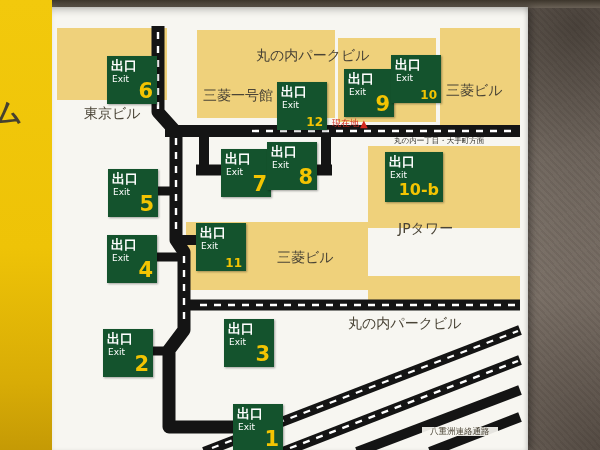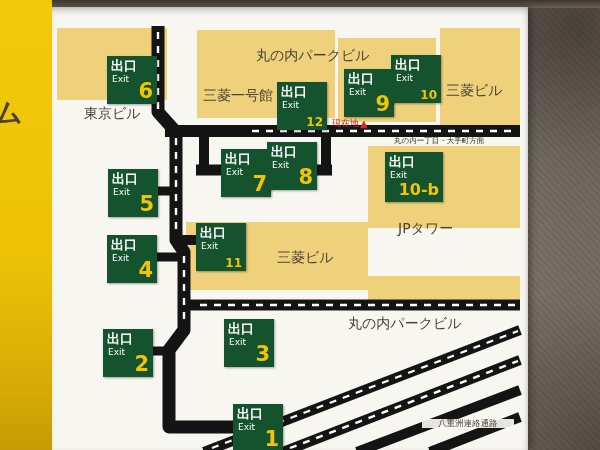--- a/index.html
+++ b/index.html
@@ -22,21 +22,21 @@
     background:linear-gradient(#f2c90c 0%,#eec307 55%,#d8ac06 85%,#c59a05 100%);}
   .strip-glyph{position:absolute;left:-6px;top:94px;font-size:28px;font-weight:bold;color:#46412f;}
 
   
   .panel{position:absolute;left:52px;top:7px;width:476px;height:443px;z-index:1;
     background:#f7f6f1;
     box-shadow:3px 0 7px rgba(0,0,0,.35), inset 0 7px 9px -5px rgba(0,0,0,.28), inset -3px 0 5px -2px rgba(0,0,0,.18);}
 
   .bldg{position:absolute;background:#efd17b;z-index:2;}
   .blabel{position:absolute;z-index:4;font-size:14px;color:#4a4436;white-space:nowrap;line-height:1.1;}
-  .blabel.bg{background:rgba(247,246,241,.92);padding:0 16px;}
+  .blabel.bg{background:rgba(247,246,241,.92);padding:0 8px;margin-top:8px;}
 
   .roads{position:absolute;left:0;top:0;z-index:3;pointer-events:none;}
 
   .exit{position:absolute;width:50px;height:48px;background:#14532d;z-index:5;
         box-shadow:1px 1px 2px rgba(0,0,0,.35);}
   .exit .jp{position:absolute;left:4px;top:2px;color:#fff;font-weight:bold;font-size:13px;line-height:1.2;}
   .exit .en{position:absolute;left:5px;top:19px;color:#fff;font-size:9px;line-height:1;text-align:center;}
   .exit .num{position:absolute;right:4px;bottom:2px;color:#f3c402;font-weight:bold;font-size:21px;line-height:1;}
   .exit.two .num{font-size:12px;}
   .exit.wide{width:58px;height:50px;}

